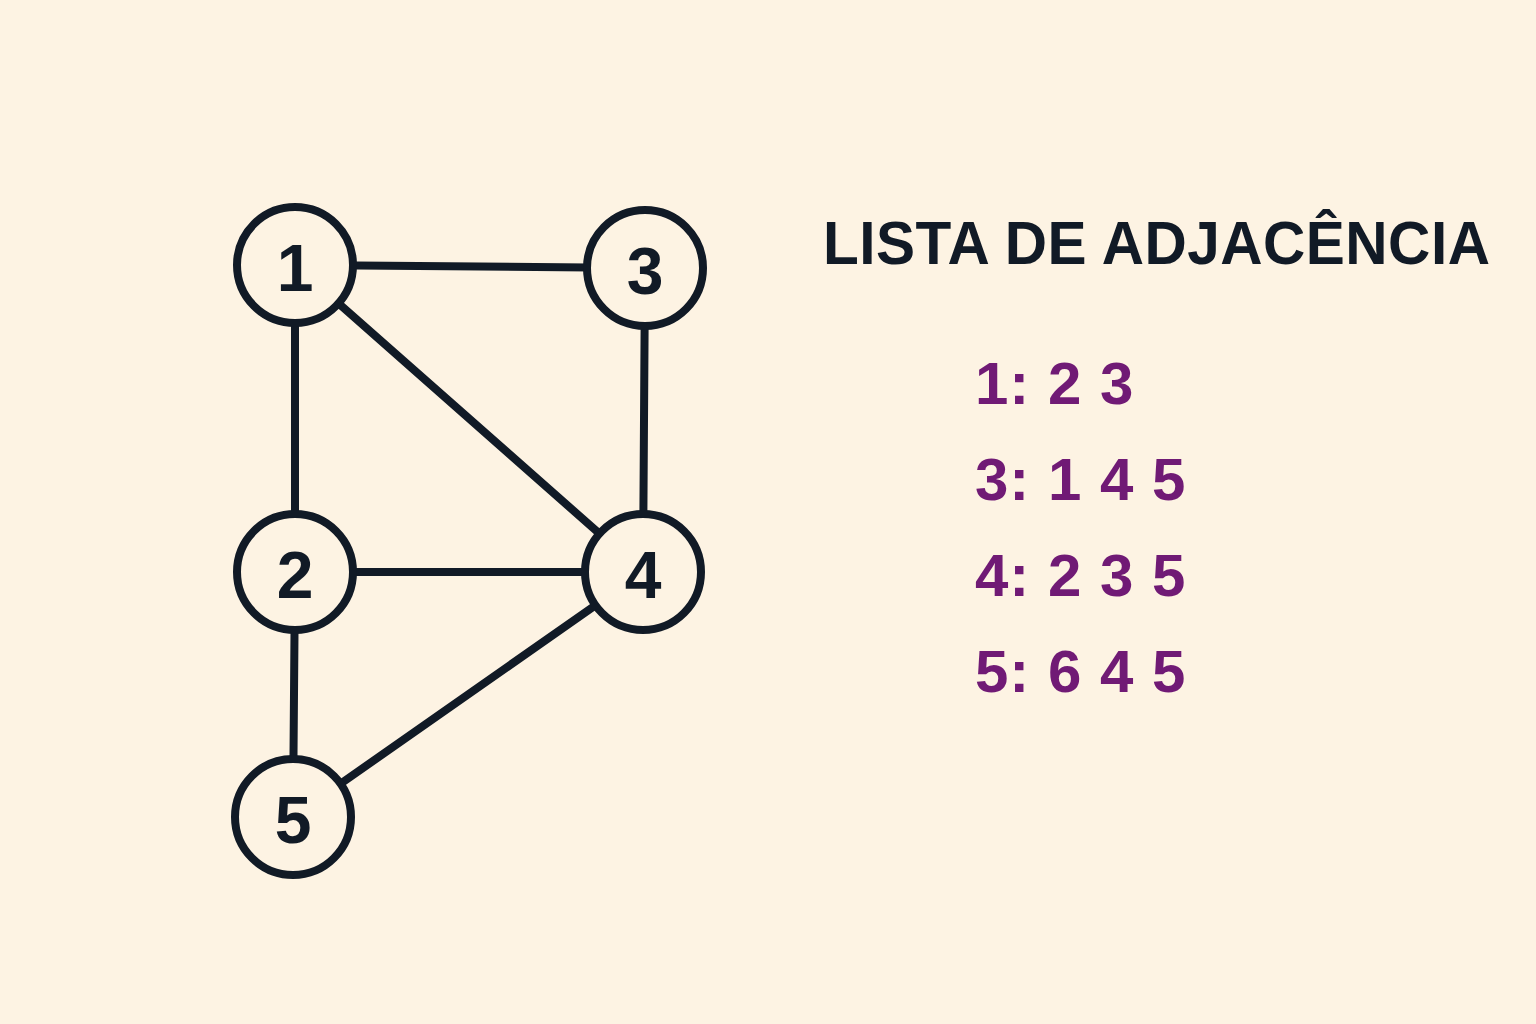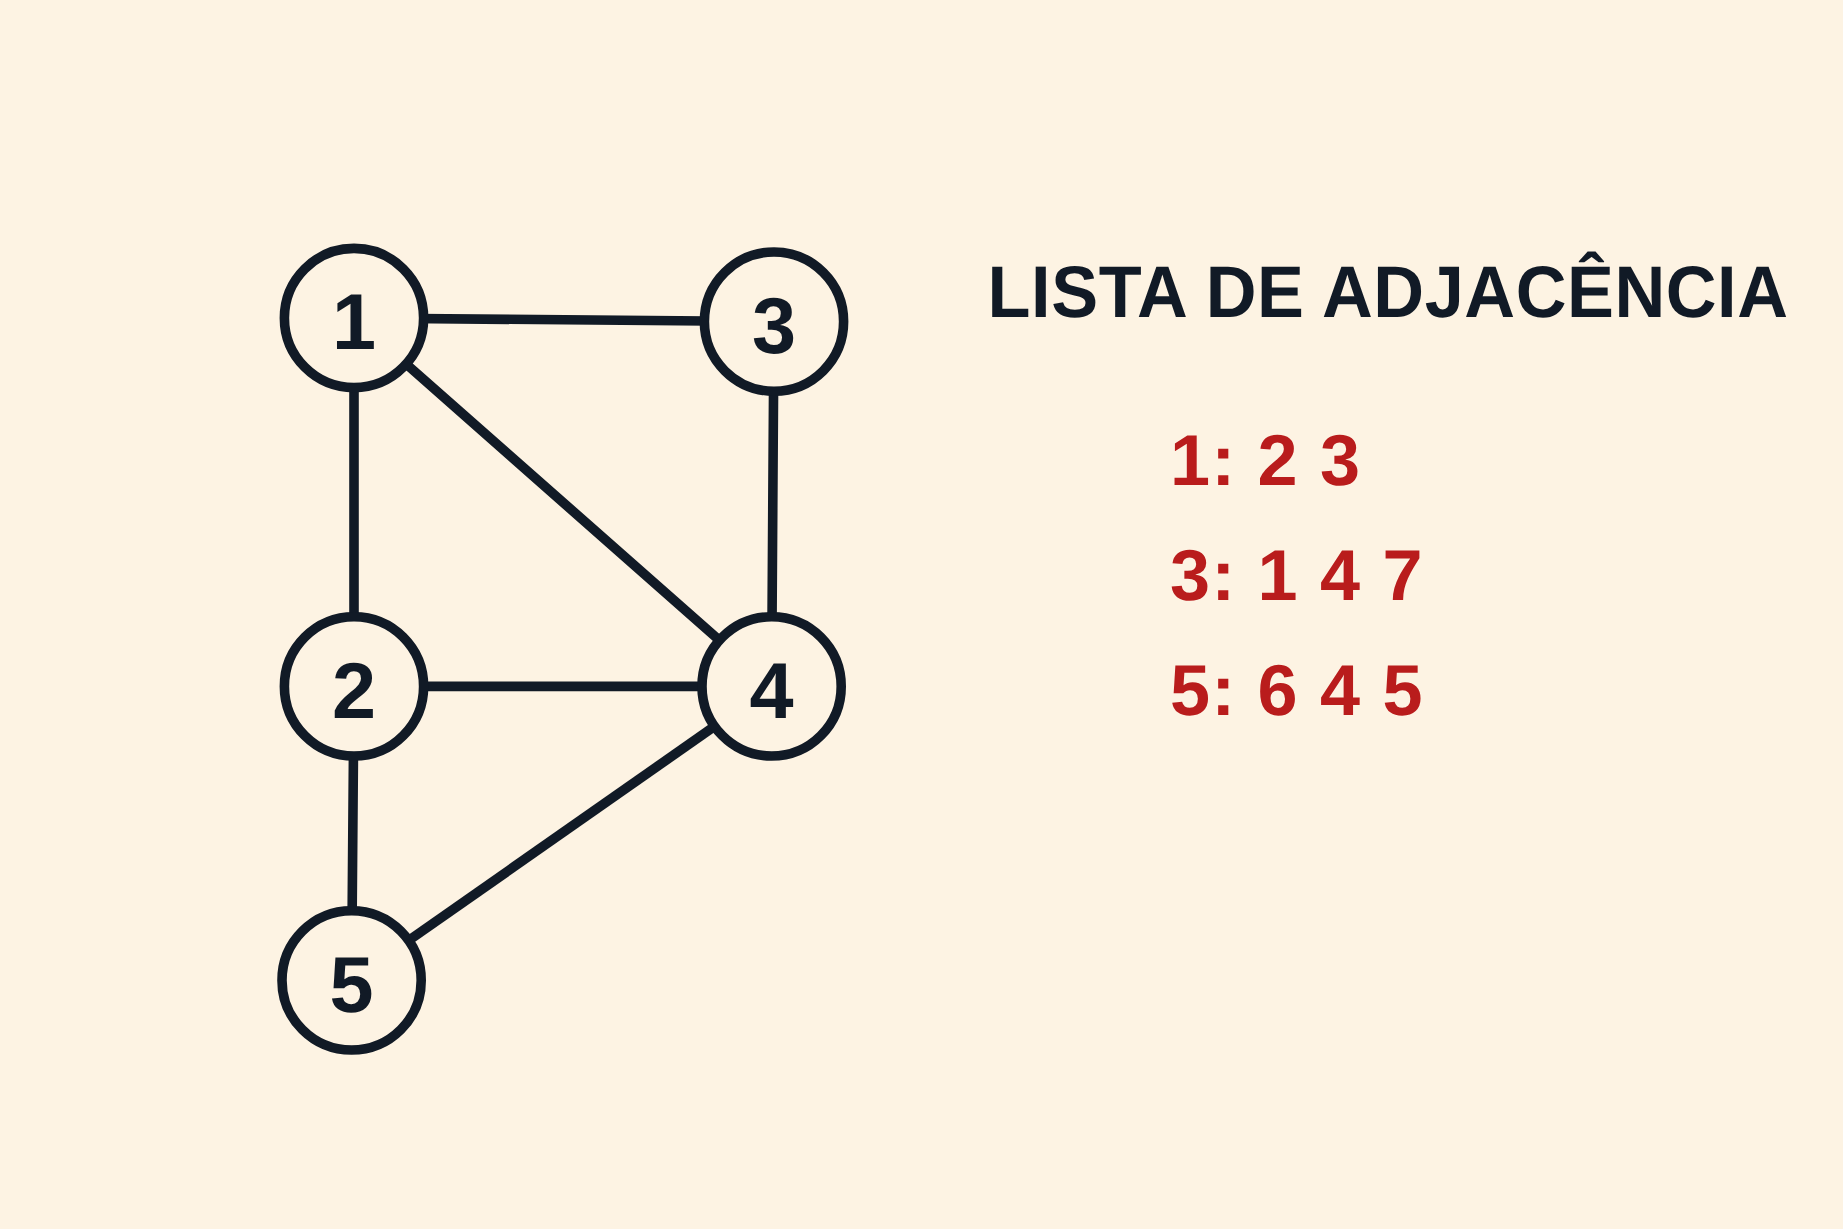--- a/index.html
+++ b/index.html
@@ -62,21 +62,21 @@
     transform: scaleX(0.96);
     transform-origin: left center;
   }
   #adjacency-rows {
     margin-top: 74px;
     margin-left: 152px;
   }
   .adjacency-row {
     font-size: 60px;
     font-weight: bold;
-    color: #b91c1c;
+    color: #701a75;
     height: 96px;
     line-height: 70px;
     white-space: nowrap;
     letter-spacing: 1px;
   }
 </style>
 </head>
 <body>
 
 <div id="canvas">
@@ -117,18 +117,19 @@
       <circle class="node-circle" cx="293" cy="817" r="58"></circle>
       <text class="node-label" x="293" y="820">5</text>
     </g>
 
   </svg>
 
   <div id="panel">
     <div id="panel-title">LISTA DE ADJACÊNCIA</div>
     <div id="adjacency-rows">
       <div class="adjacency-row">1: 2 3</div>
-      <div class="adjacency-row">3: 1 4 7</div>
+      <div class="adjacency-row">3: 1 4 5</div>
+      <div class="adjacency-row">4: 2 3 5</div>
       <div class="adjacency-row">5: 6 4 5</div>
     </div>
   </div>
 
 </div>
 
 </body></html>

